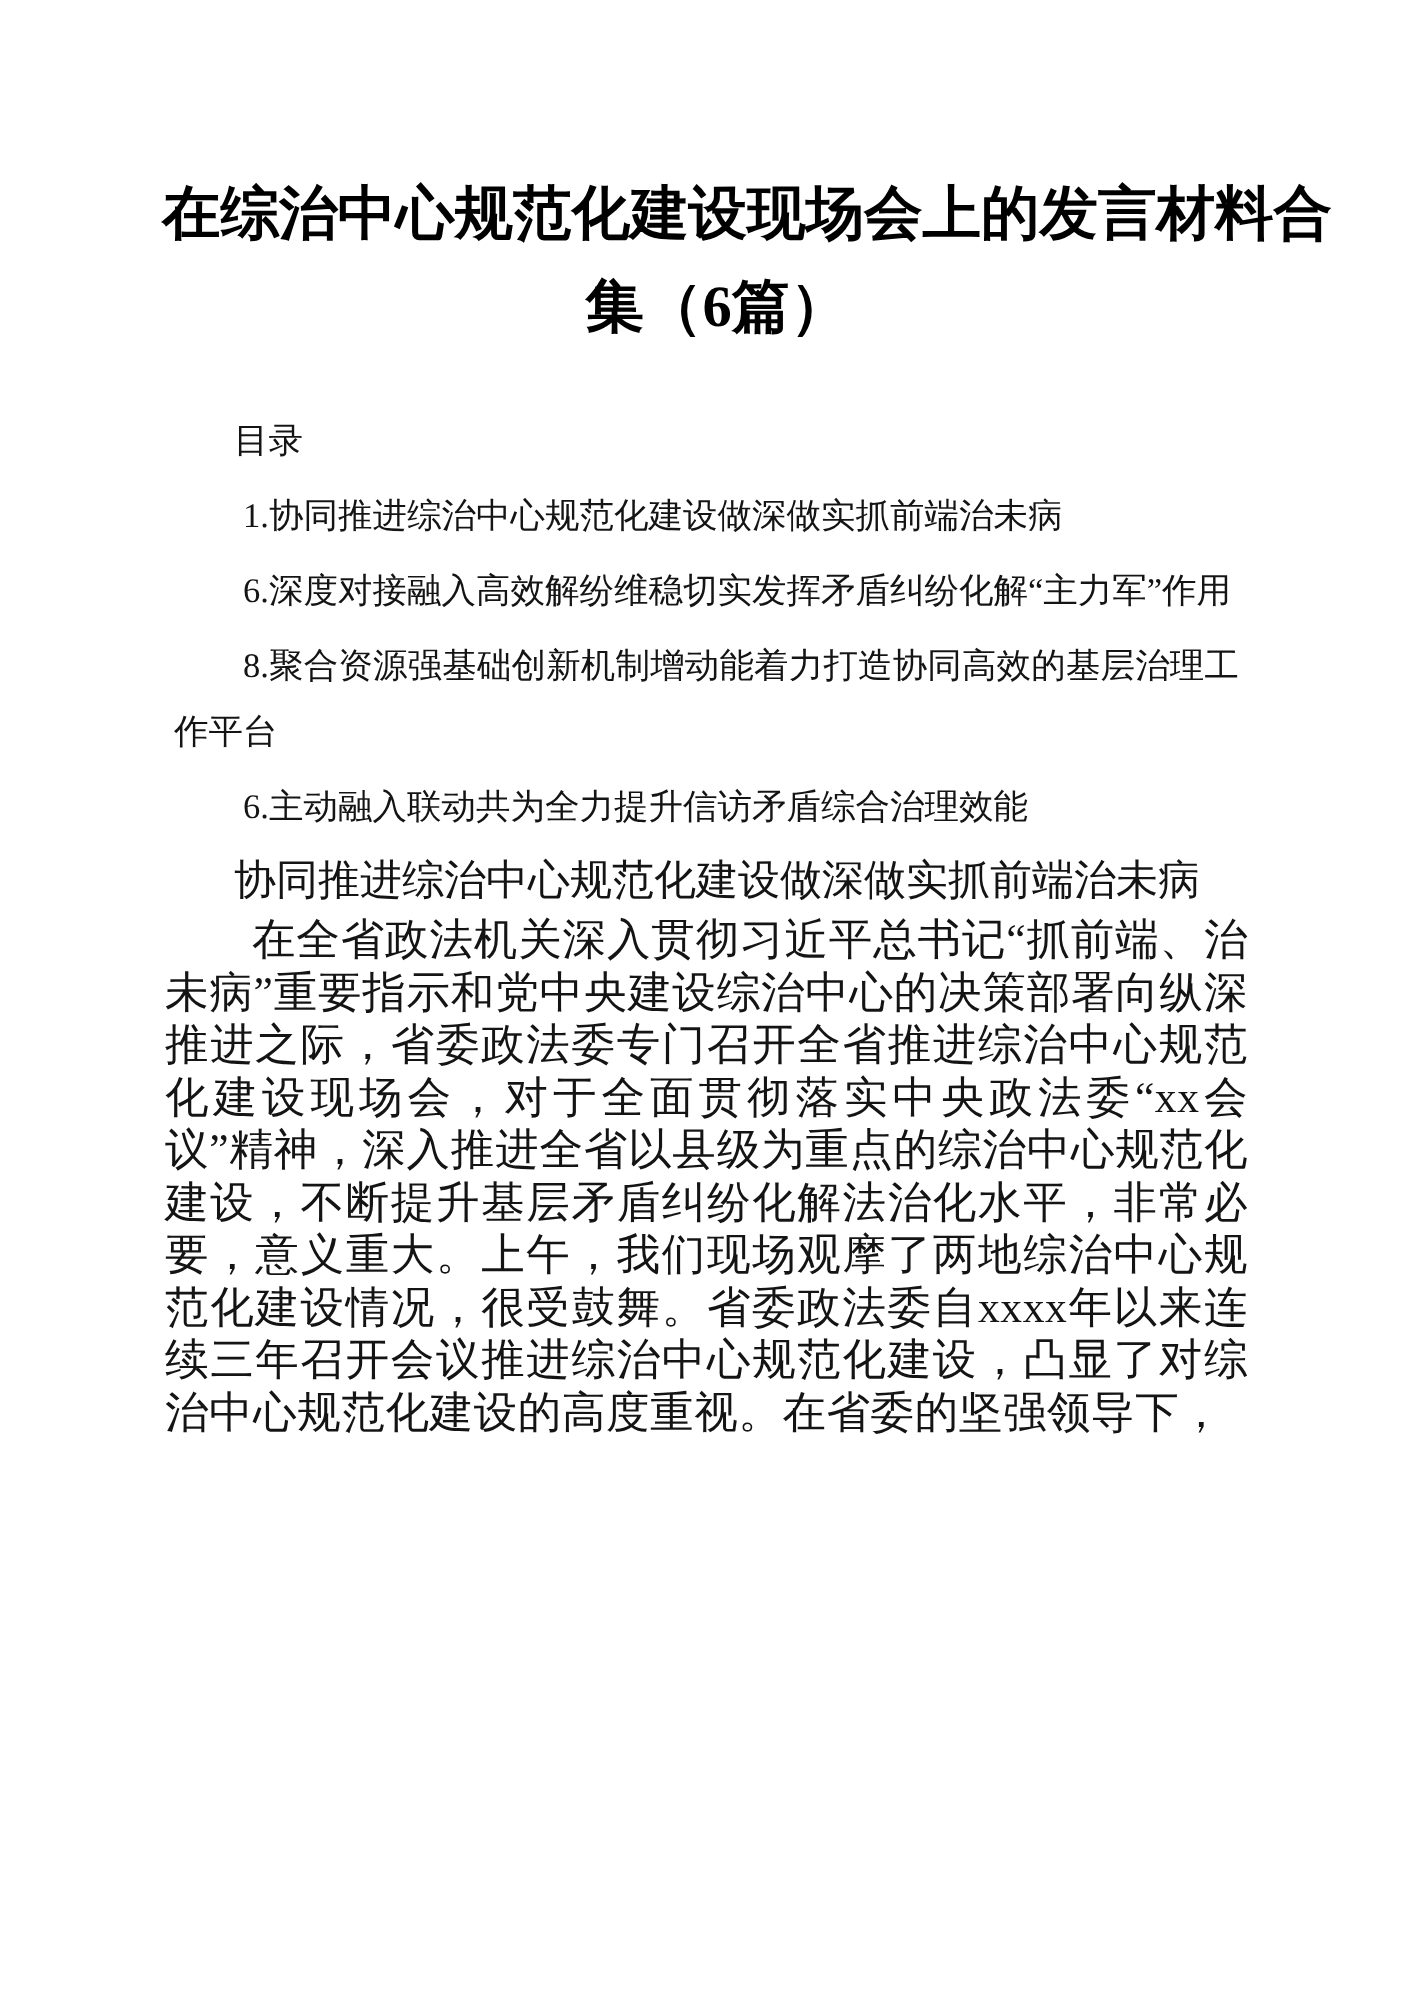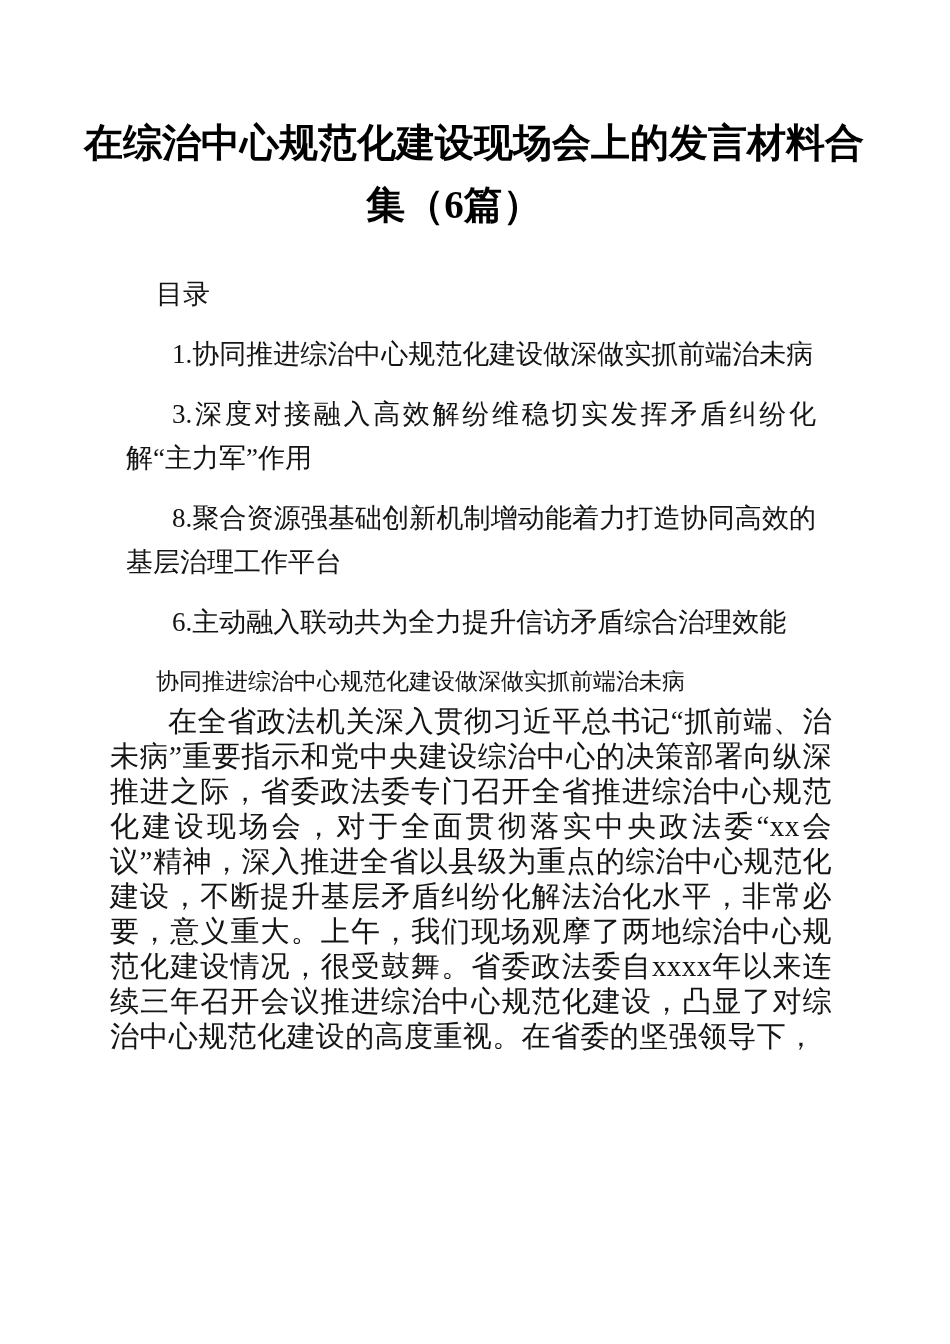--- a/index.html
+++ b/index.html
@@ -20,21 +20,21 @@
     position: relative;
     width: 950px;
     height: 1344px;
     background: #ffffff;
     box-sizing: border-box;
   }
 
   
   .doc-title {
     position: absolute;
-    left: 84px;
+    left: 108px;
     top: 118px;
     width: 740px;
     text-align: center;
     font-family: "Liberation Serif", "DejaVu Serif", serif;
     font-weight: 700;
     font-size: 39px;
     line-height: 50px;
     letter-spacing: 0px;
     color: #000000;
   }
@@ -50,43 +50,43 @@
   
   .content {
     position: absolute;
     left: 110px;
     top: 272px;
     width: 722px;
   }
 
   .toc-block {
     font-family: "Liberation Serif", "DejaVu Serif", serif;
-    font-size: 27px;
+    font-size: 23px;
     line-height: 44px;
     color: #141414;
   }
   .toc-heading {
     text-indent: 46px;
     margin: 0;
     padding: 0;
     text-align: justify;
     text-justify: inter-ideograph;
   }
   .toc-item {
-    margin: 16px;
+    margin: 6px;
     padding: 0;
     text-indent: 46px;
     text-align: justify;
     text-justify: inter-ideograph;
     word-break: break-all;
   }
 
   .section-heading {
     font-family: "Liberation Serif", "DejaVu Serif", serif;
-    font-size: 23px;
+    font-size: 28px;
     line-height: 44px;
     color: #141414;
     text-indent: 46px;
     margin: 0;
     padding: 0;
   }
 
   .body-para {
     font-family: "Liberation Serif", "DejaVu Serif", serif;
     font-size: 29px;
@@ -109,21 +109,21 @@
   <div class="doc-title">
     <span class="title-line title-line-1">在综治中心规范化建设现场会上的发言材料合</span>
     <span class="title-line title-line-2">集（6篇）</span>
   </div>
 
   <div class="content">
 
     <div class="toc-block">
       <p class="toc-heading">目录</p>
       <p class="toc-item">1.协同推进综治中心规范化建设做深做实抓前端治未病</p>
-      <p class="toc-item">3.深度对接融入高效解纷维稳切实发挥矛盾纠纷化解“主力军”作用</p>
+      <p class="toc-item">6.深度对接融入高效解纷维稳切实发挥矛盾纠纷化解“主力军”作用</p>
       <p class="toc-item">8.聚合资源强基础创新机制增动能着力打造协同高效的基层治理工作平台</p>
       <p class="toc-item">6.主动融入联动共为全力提升信访矛盾综合治理效能</p>
     </div>
 
     <p class="section-heading">协同推进综治中心规范化建设做深做实抓前端治未病</p>
 
     <p class="body-para">在全省政法机关深入贯彻习近平总书记“抓前端、治未病”重要指示和党中央建设综治中心的决策部署向纵深推进之际，省委政法委专门召开全省推进综治中心规范化建设现场会，对于全面贯彻落实中央政法委“xx会议”精神，深入推进全省以县级为重点的综治中心规范化建设，不断提升基层矛盾纠纷化解法治化水平，非常必要，意义重大。上午，我们现场观摩了两地综治中心规范化建设情况，很受鼓舞。省委政法委自xxxx年以来连续三年召开会议推进综治中心规范化建设，凸显了对综治中心规范化建设的高度重视。在省委的坚强领导下，</p>
 
   </div>
 

